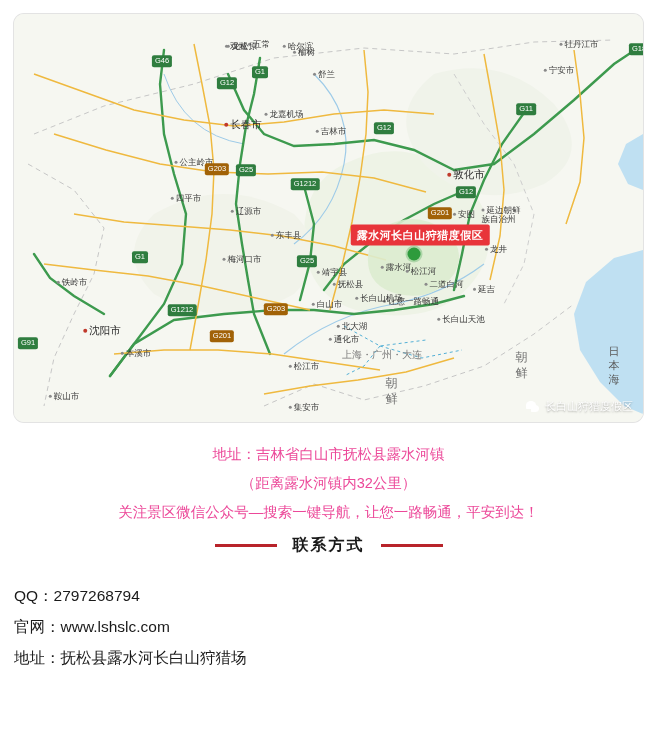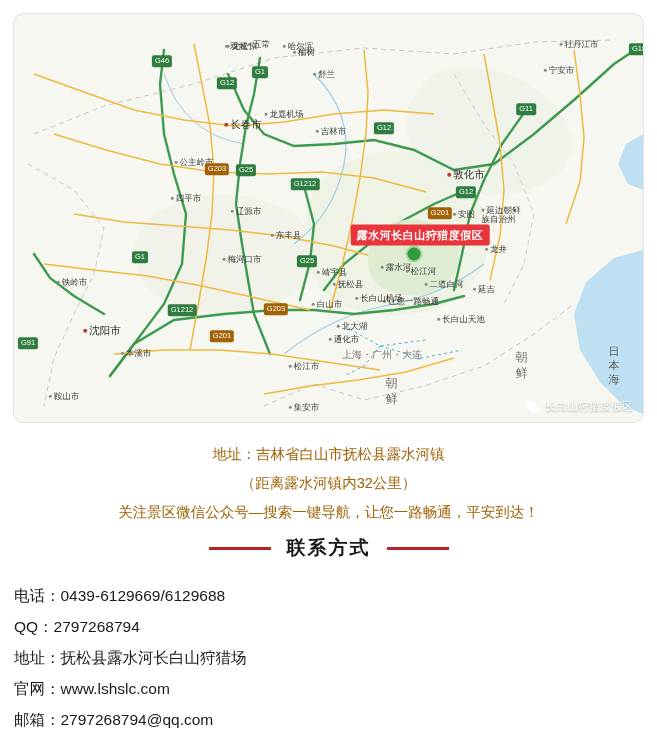--- a/index.html
+++ b/index.html
@@ -135,41 +135,41 @@
   }
   .wm .wx:before { width: 10px; height: 8px; left: 0; top: 0; }
   .wm .wx:after  { width: 8px;  height: 7px; left: 5px; top: 4px; }
 
   
   .addr {
     position: absolute;
     left: 0; right: 0;
     top: 440px;
     text-align: center;
-    color: #a16207;
+    color: #ec4899;
     font-size: 14.5px;
     line-height: 29px;
   }
 
   
   .contact-head {
     position: absolute;
     left: 0; right: 0;
     top: 535px;
     display: flex;
     align-items: center;
     justify-content: center;
   }
   .contact-head .rule {
     width: 62px;
     height: 3px;
     background: #b8232a;
   }
   .contact-head .txt {
-    font-size: 19px;
+    font-size: 16px;
     font-weight: bold;
     color: #1a1a1a;
     margin: 0 16px;
     letter-spacing: 2px;
   }
 
   
   .contact-list {
     position: absolute;
     left: 14px;
@@ -322,18 +322,16 @@
   <div>关注景区微信公众号—搜索一键导航，让您一路畅通，平安到达！</div>
 </div>
 
 <div class="contact-head">
   <span class="rule"></span>
   <span class="txt">联系方式</span>
   <span class="rule"></span>
 </div>
 
 <div class="contact-list" id="contact-list">
-    <div class="row">电话：0439-6129669/6129688</div>
     <div class="row">QQ：2797268794</div>
+    <div class="row">官网：www.lshslc.com</div>
     <div class="row">地址：抚松县露水河长白山狩猎场</div>
-    <div class="row">官网：www.lshslc.com</div>
-    <div class="row">邮箱：2797268794@qq.com</div>
   </div>
 
 </body></html>

